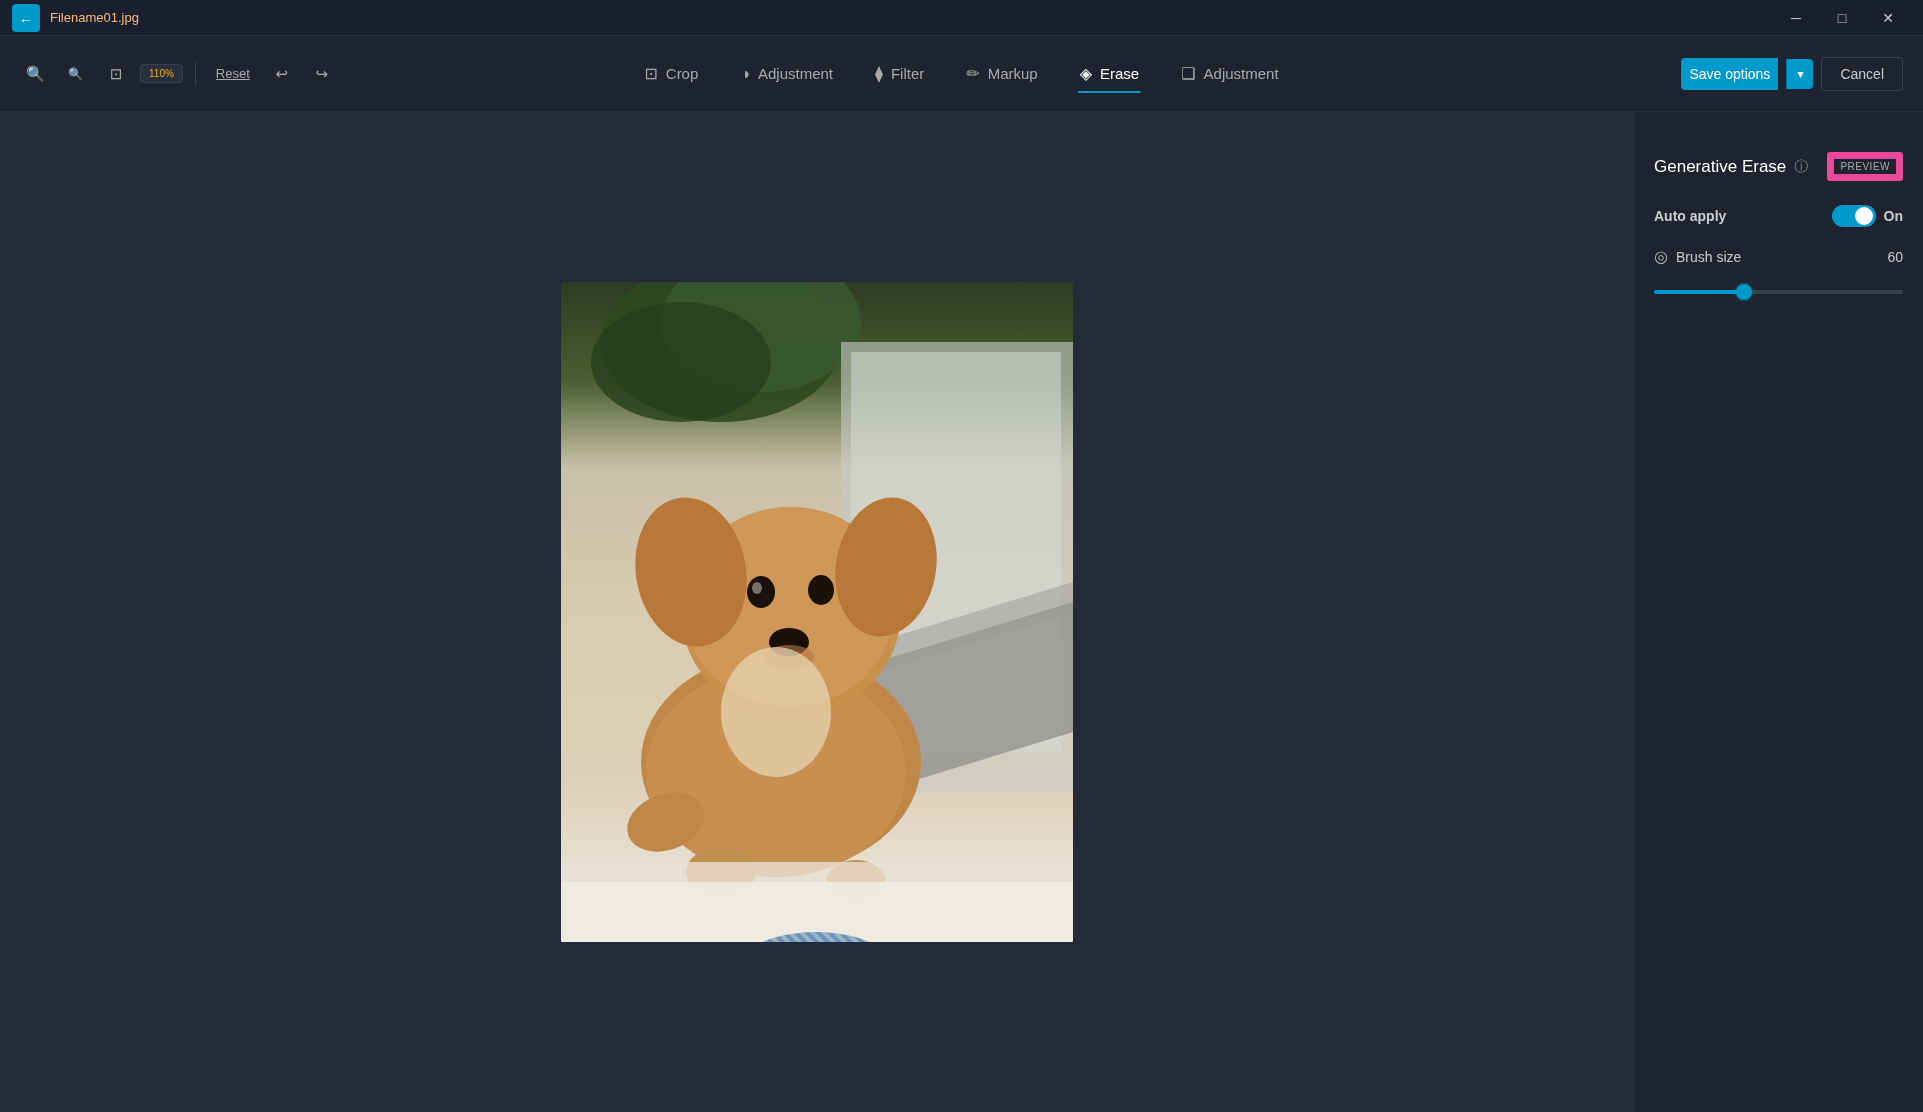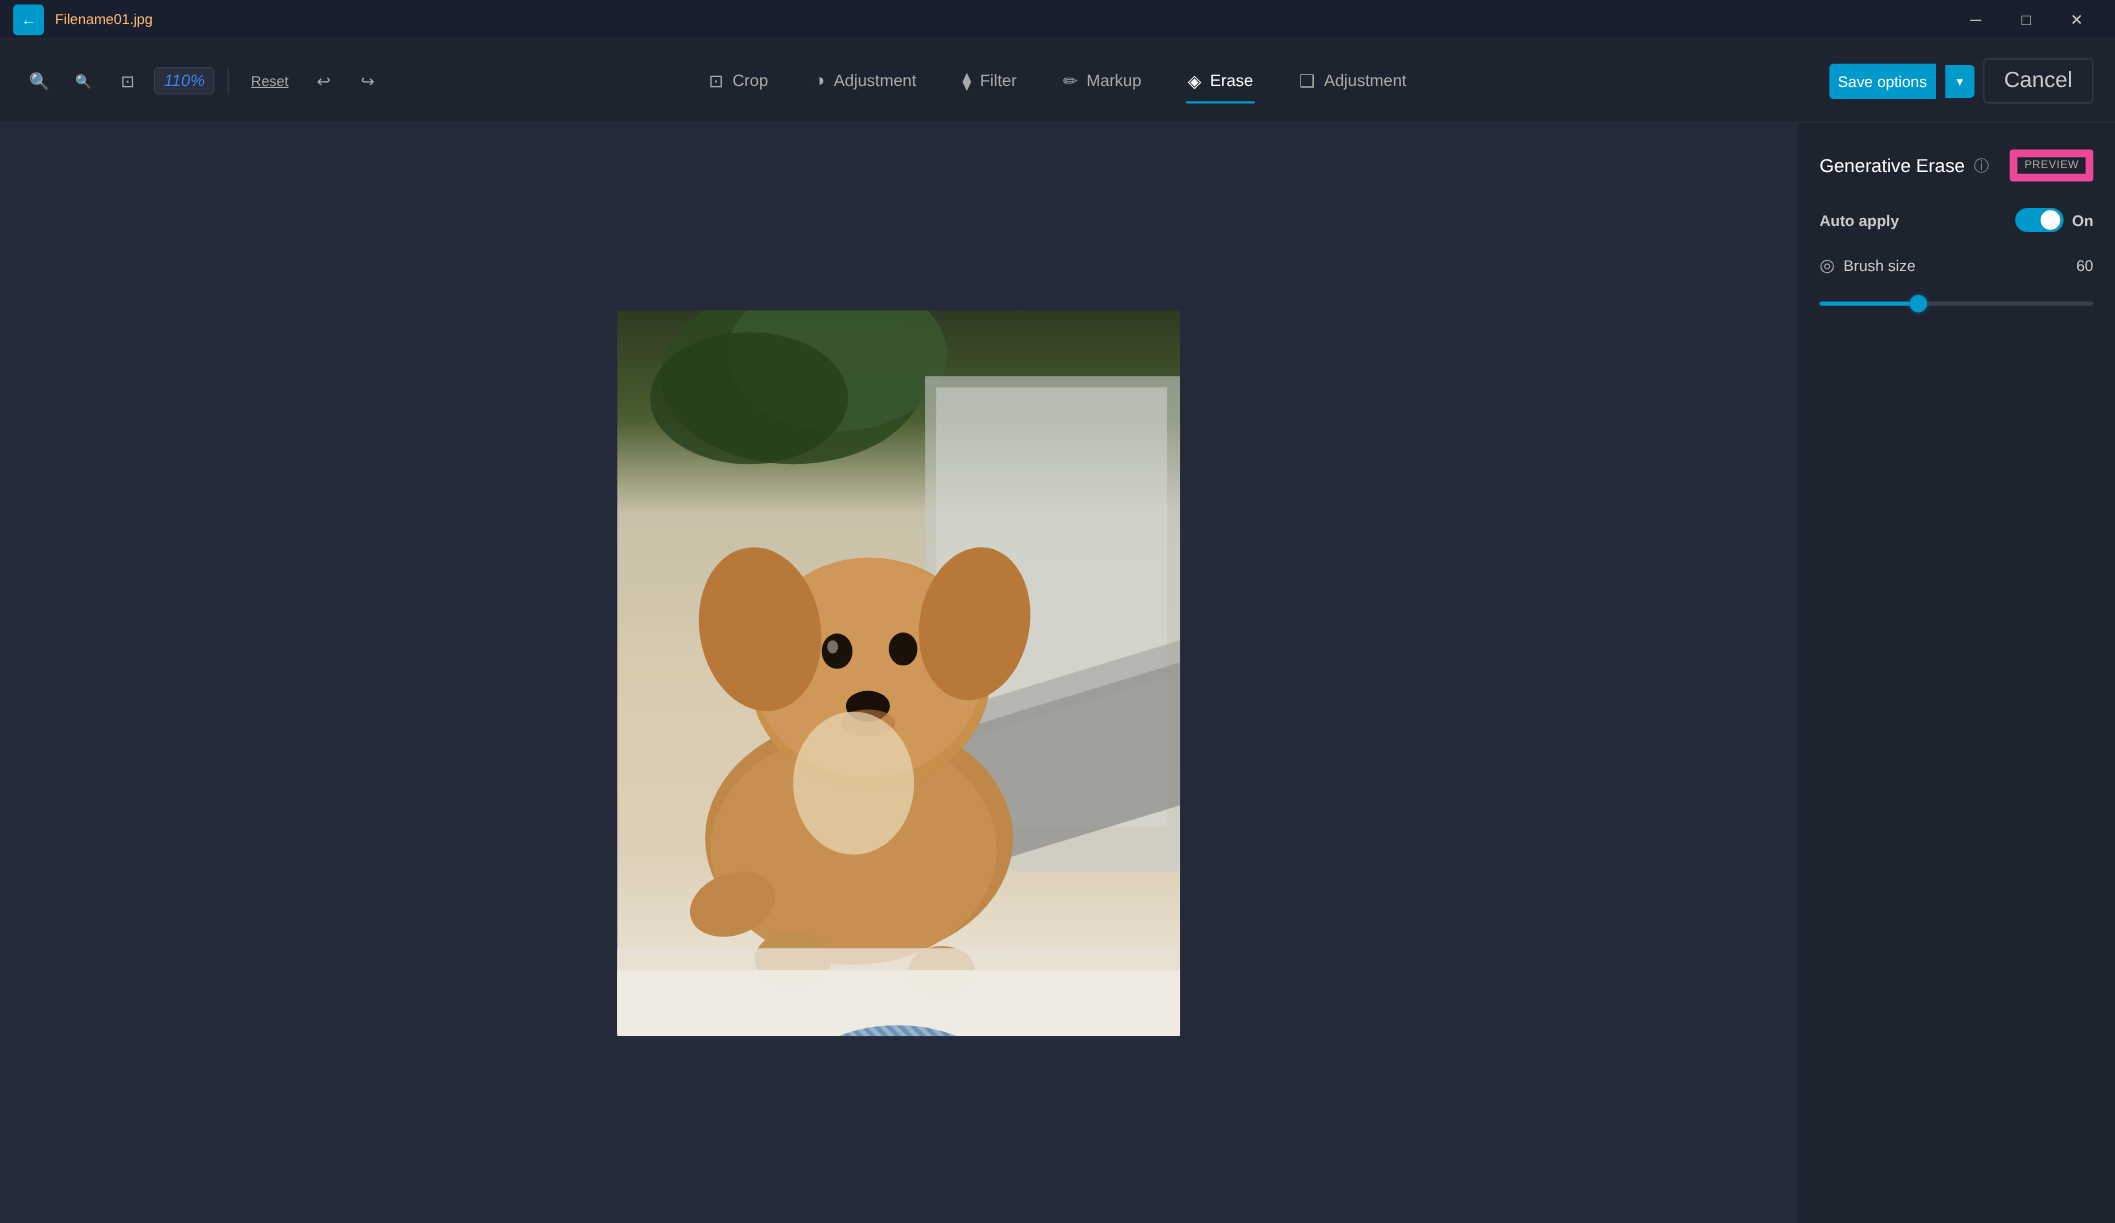--- a/index.html
+++ b/index.html
@@ -85,25 +85,24 @@
       cursor: pointer;
       display: flex;
       align-items: center;
       justify-content: center;
       font-size: 15px;
       border-radius: 4px;
     }
     .toolbar-zoom {
       background: #2a2f3e;
       border: 1px solid #3a3f4e;
-      color: #3b82f6;
+      color: #eab308;
       padding: 3px 8px;
       border-radius: 4px;
-      font-size: 15px;
-      font-style: italic;
+      font-size: 10px;
     }
     .toolbar-divider {
       width: 1px;
       height: 24px;
       background: #3a3f4e;
       margin: 0 4px;
     }
     .toolbar-text-btn {
       background: none;
       border: none;
@@ -179,21 +178,21 @@
       padding: 8px 10px;
       font-size: 12px;
       cursor: pointer;
       border-radius: 0 4px 4px 0;
     }
     .cancel-btn {
       background: none;
       border: 1px solid #3a3f4e;
       color: #ccc;
       padding: 8px 18px;
-      font-size: 20px;
+      font-size: 14px;
       cursor: pointer;
       border-radius: 4px;
     }
 
     
     .main-content {
       flex: 1;
       display: flex;
       overflow: hidden;
     }
@@ -231,20 +230,21 @@
       background: #1e2330;
       border-left: 1px solid #2a2f3e;
       padding: 24px 20px;
       flex-shrink: 0;
     }
     .panel-header {
       display: flex;
       align-items: center;
       gap: 8px;
       margin-bottom: 24px;
+      margin-top: 16px;
     }
     .panel-title {
       font-size: 17px;
       font-weight: 500;
       color: #fff;
     }
     .panel-info-icon {
       color: #888;
       font-size: 14px;
       cursor: pointer;

